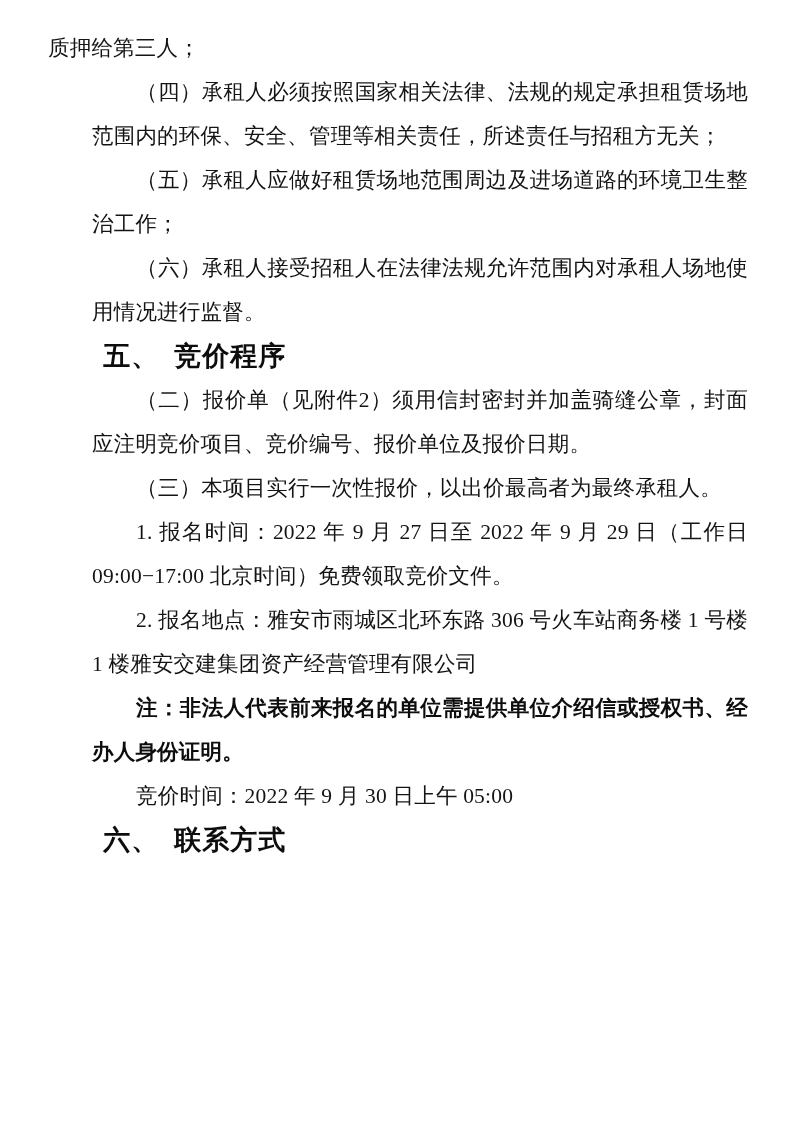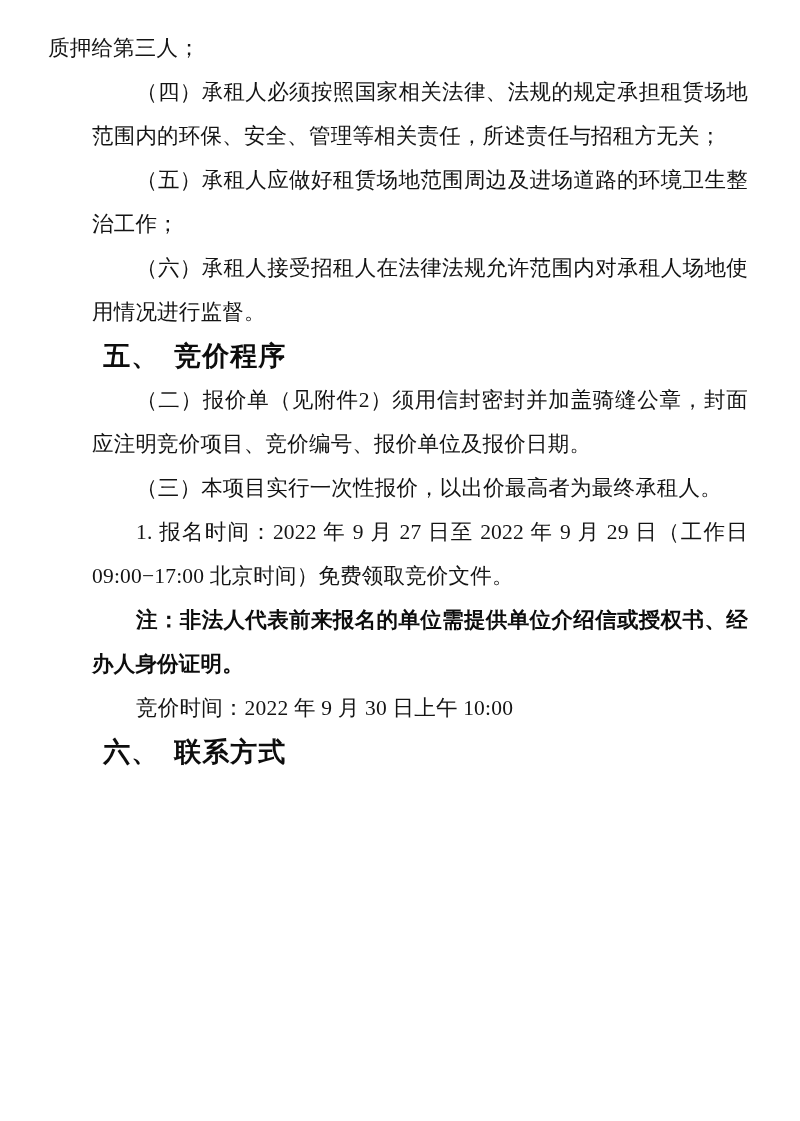--- a/index.html
+++ b/index.html
@@ -69,21 +69,22 @@
   <p class="heading"><span>五、</span><span class="gap"></span><span>竞价程序</span></p>
 
 
   <p class="para indent">（二）报价单（见附件2）须用信封密封并加盖骑缝公章，封面应注明竞价项目、竞价编号、报价单位及报价日期。</p>
 
   <p class="para indent">（三）本项目实行一次性报价，以出价最高者为最终承租人。</p>
 
 
   <p class="para indent">1. 报名时间：2022 年 9 月 27 日至 2022 年 9 月 29 日（工作日 09:00−17:00 北京时间）免费领取竞价文件。</p>
 
+  <p class="para indent">2. 报名地点：雅安市雨城区北环东路 306 号火车站商务楼 1 号楼 1 楼雅安交建集团资产经营管理有限公司</p>
 
   <p class="para indent bold-note">注：非法人代表前来报名的单位需提供单位介绍信或授权书、经办人身份证明。</p>
 
-  <p class="para indent">竞价时间：2022 年 9 月 30 日上午 10:00</p>
+  <p class="para indent">竞价时间：2022 年 9 月 30 日上午 05:00</p>
 
 
   <p class="heading"><span>六、</span><span class="gap"></span><span>联系方式</span></p>
 
 </div>
 
 </body></html>

